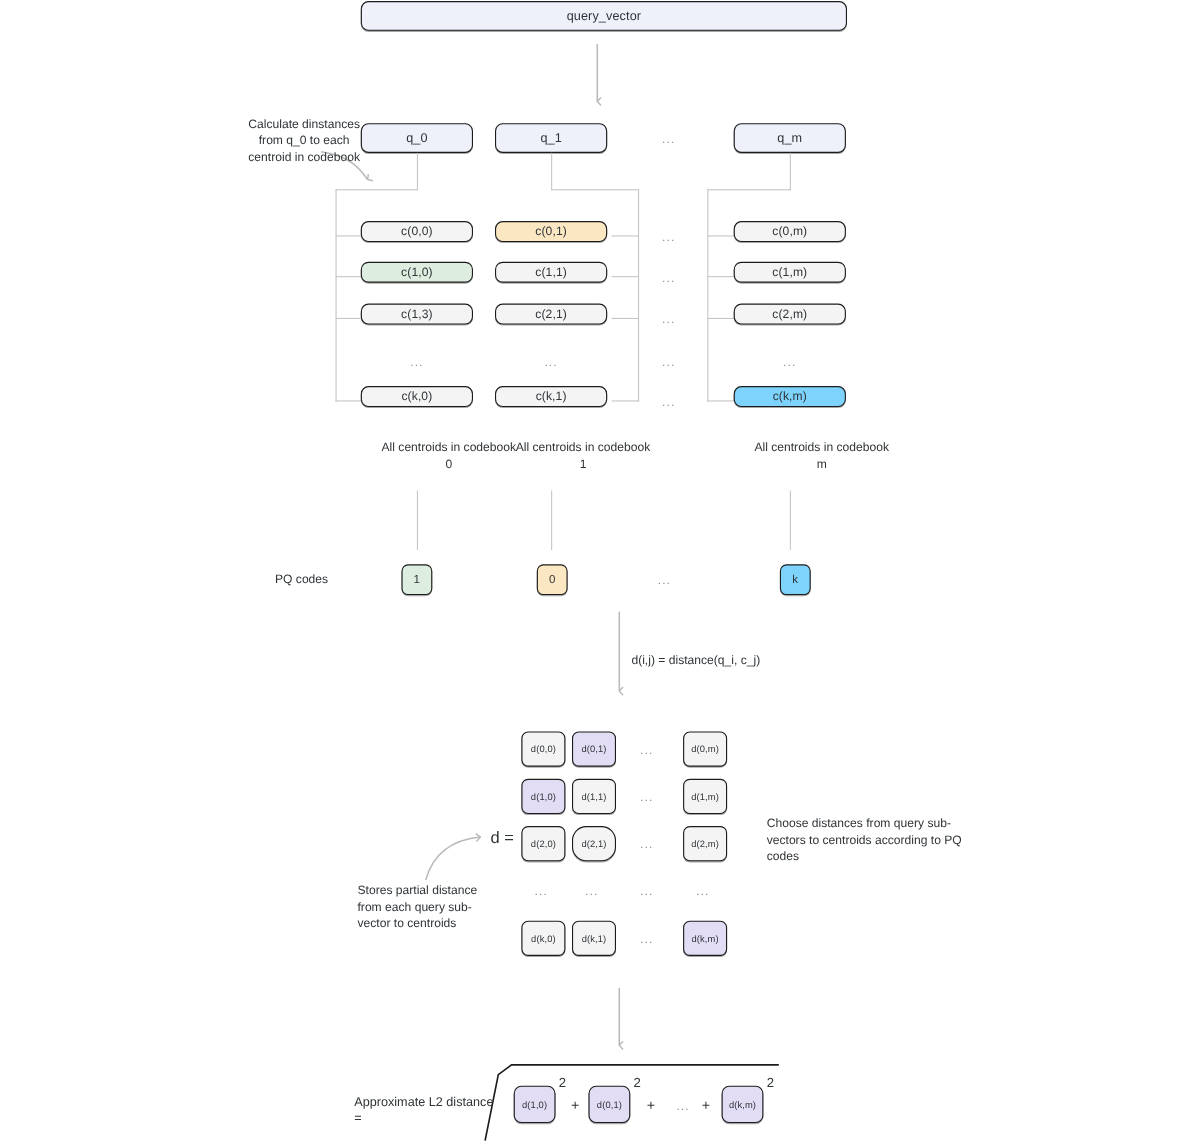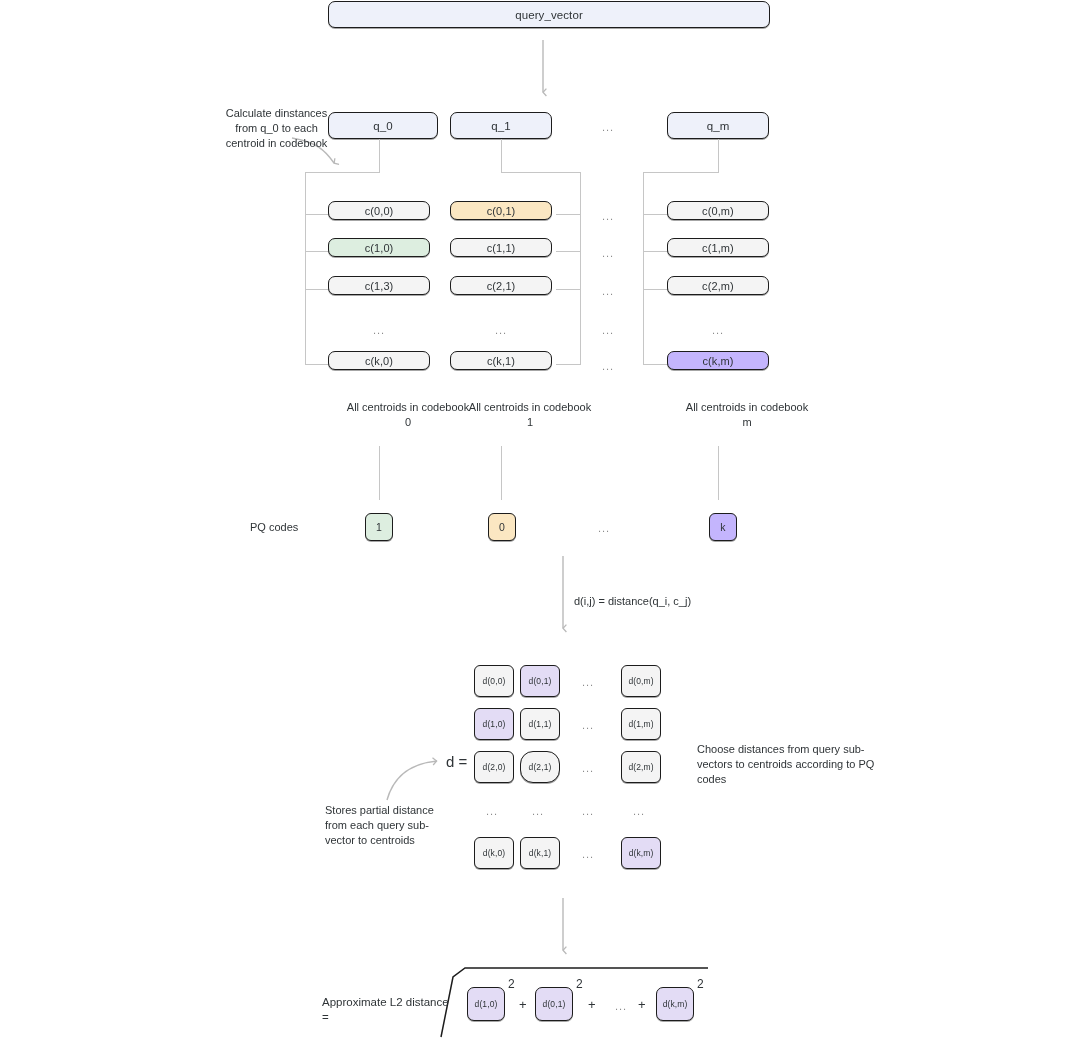--- a/index.html
+++ b/index.html
@@ -16,21 +16,21 @@
     border:1.6px solid #1c1c1c;border-radius:7px;
     display:flex;align-items:center;justify-content:center;
     font-size:11px;letter-spacing:.1px;
     background:#f4f4f4;color:#2f3437;
     box-shadow:0 1px 0 rgba(0,0,0,.35);
   }
   .node.blue{background:#eef1fa;}
   .node.grey{background:#f4f4f4;}
   .node.yellow{background:#fbe7c2;}
   .node.green{background:#ddeee0;}
-  .node.pink{background:#c4b5fd;}
+  .node.pink{background:#7dd3fc;}
   .node.purple{background:#e3dcf5;}
 
   .qbox{height:27px;font-size:11.5px;}
   .cbox{height:19px;width:102px;font-size:11px;}
   .pq{width:28px;height:28px;border-radius:6px;font-size:10.5px;border-width:1.5px;}
   .dbox{width:40px;height:32px;border-radius:6px;font-size:8.5px;border-width:1.5px;}
   .fbox{width:38px;height:34px;border-radius:7px;font-size:8.5px;border-width:1.6px;}
 
   
   .lbl{position:absolute;font-size:11px;line-height:15px;color:#2f3437;}
@@ -70,21 +70,21 @@
 
   <line x1="563" y1="898" x2="563" y2="950" stroke="#b9b9b9" stroke-width="1.4" marker-end="url(#ah)"></line>
 
   <path d="M441,1037 L453,977 L465,968 L708,968" fill="none" stroke="#1c1c1c" stroke-width="1.5" stroke-linejoin="miter"></path>
 </svg>
 
 <div class="node blue abs" style="left:328px;top:1px;width:442px;height:27px;font-size:11.5px;">
   <span>query_vector</span>
 </div>
 
-<div class="node blue qbox" style="left:328px;top:112px;width:110px;">
+<div class="node blue qbox" style="left:328px;top:112px;width:102px;">
   <span>q_0</span>
 </div>
 <div class="node blue qbox" style="left:450px;top:112px;width:102px;">
   <span>q_1</span>
 </div>
 <div class="dots" style="left:590px;top:122px;width:36px;">...</div>
 <div class="node blue qbox" style="left:667px;top:112px;width:102px;">
   <span>q_m</span>
 </div>
 

